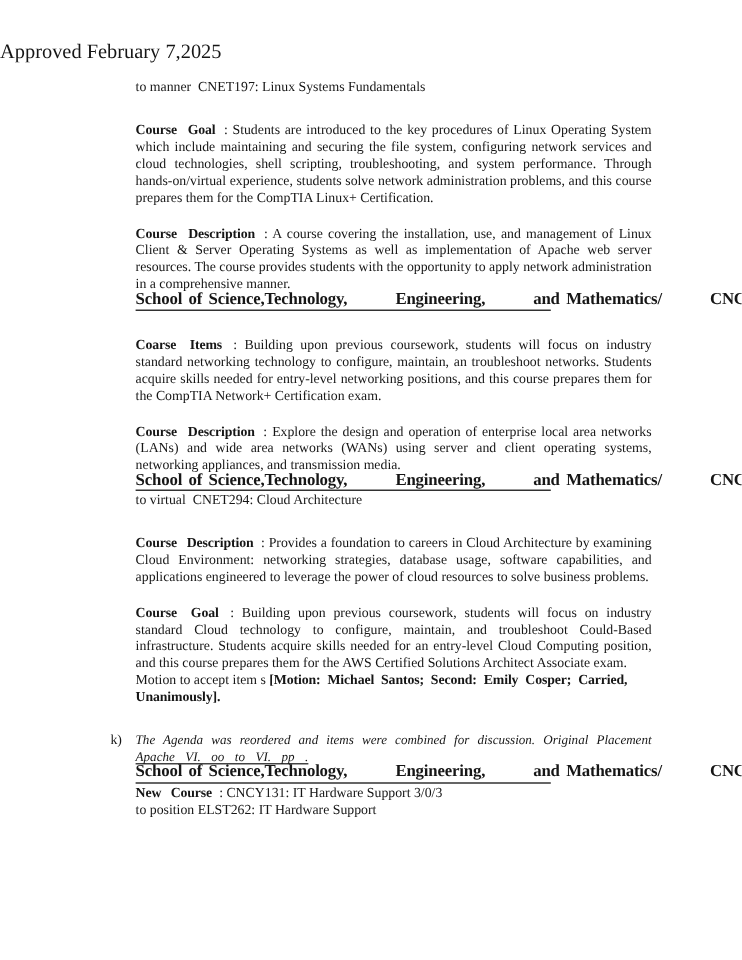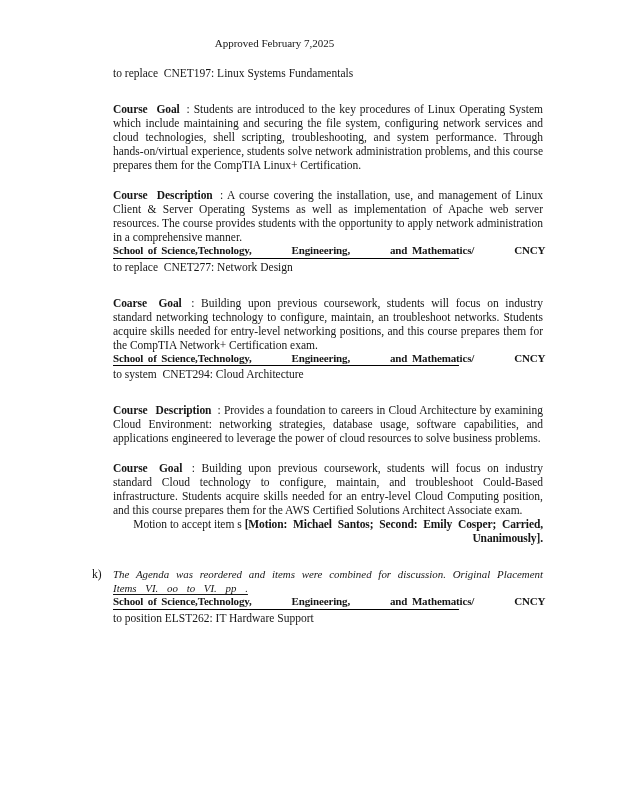--- a/index.html
+++ b/index.html
@@ -4,88 +4,89 @@
 <style>
   html,body{margin:0;padding:0;background:#ffffff;}
   body{
     width:618px;height:800px;overflow:hidden;
     font-family:"Liberation Serif","DejaVu Serif",serif;
     color:#161616;
   }
   .page{position:relative;width:618px;height:800px;background:#fff;}
   .approved{
     position:absolute;top:36px;left:0;width:549px;
-    text-align:center;font-size:11px;line-height:14px;
+    text-align:left;font-size:17px;line-height:14px;
   }
   .doc{
     position:absolute;left:113px;top:66px;width:430px;
     font-size:11.5px;line-height:14px;
   }
   .entry{position:relative;}
   .entry + .entry{margin-top:22px;}
   .line{white-space:pre-wrap;}
   .para{text-align:justify;margin-top:16px;}
   .lead{font-weight:700;word-spacing:5px;padding-right:3px;letter-spacing:-0.1px;}
   .school-row{
     display:flex;justify-content:space-between;align-items:flex-end;
-    width:346px;font-weight:700;font-size:11px;letter-spacing:-0.15px;
+    width:346px;font-weight:700;font-size:14px;letter-spacing:-0.15px;
     border-bottom:1.3px solid #000;padding-bottom:1px;margin-bottom:1px;
     line-height:12.5px;
     gap:40px;
   }
   .school-seg{white-space:pre;word-spacing:2px;}
-  .motion{text-align:right;}
+  .motion{text-align:left;}
   .motion-bold{font-weight:700;word-spacing:3px;letter-spacing:-0.1px;}
   .k-entry{margin-top:24px;}
   .k-label{position:absolute;left:-21px;top:0;font-size:11.5px;}
   .note{font-style:italic;font-size:10.9px;line-height:14px;}
   .note-just{text-align:justify;text-align-last:justify;}
   .note-underline{text-decoration:underline;text-underline-offset:2px;word-spacing:6px;}
 </style>
 </head>
 <body>
 
 <div class="page">
   <div class="approved">Approved February 7,2025</div>
   <div class="doc" id="doc-body">
       <div class="entry">
-        <div class="line">to replace  CNET197: Linux Systems Fundamentals</div>
+        <div class="line">to manner  CNET197: Linux Systems Fundamentals</div>
       </div>
       <div class="entry">
         <div class="para"><span class="lead">Course Goal</span> : Students are introduced to the key procedures of Linux Operating System which include maintaining and securing the file system, configuring network services and cloud technologies, shell scripting, troubleshooting, and system performance. Through hands-on/virtual experience, students solve network administration problems, and this course prepares them for the CompTIA Linux+ Certification.</div>
         <div class="para"><span class="lead">Course Description</span> : A course covering the installation, use, and management of Linux Client &amp; Server Operating Systems as well as implementation of Apache web server resources. The course provides students with the opportunity to apply network administration in a comprehensive manner.</div>
         <div class="school-row">
           <span class="school-seg">School of Science,Technology,</span>
           <span class="school-seg">Engineering,</span>
           <span class="school-seg">and Mathematics/</span>
           <span class="school-seg">CNCY</span>
         </div>
-        <div class="line">to replace  CNET277: Network Design</div>
       </div>
       <div class="entry">
-        <div class="para"><span class="lead">Coarse Goal</span> : Building upon previous coursework, students will focus on industry standard networking technology to configure, maintain, an troubleshoot networks. Students acquire skills needed for entry-level networking positions, and this course prepares them for the CompTIA Network+ Certification exam.</div>
+        <div class="para"><span class="lead">Coarse Items</span> : Building upon previous coursework, students will focus on industry standard networking technology to configure, maintain, an troubleshoot networks. Students acquire skills needed for entry-level networking positions, and this course prepares them for the CompTIA Network+ Certification exam.</div>
+        <div class="para"><span class="lead">Course Description</span> : Explore the design and operation of enterprise local area networks (LANs) and wide area networks (WANs) using server and client operating systems, networking appliances, and transmission media.</div>
         <div class="school-row">
           <span class="school-seg">School of Science,Technology,</span>
           <span class="school-seg">Engineering,</span>
           <span class="school-seg">and Mathematics/</span>
           <span class="school-seg">CNCY</span>
         </div>
-        <div class="line">to system  CNET294: Cloud Architecture</div>
+        <div class="line">to virtual  CNET294: Cloud Architecture</div>
       </div>
       <div class="entry">
         <div class="para"><span class="lead">Course Description</span> : Provides a foundation to careers in Cloud Architecture by examining Cloud Environment: networking strategies, database usage, software capabilities, and applications engineered to leverage the power of cloud resources to solve business problems.</div>
         <div class="para"><span class="lead">Course Goal</span> : Building upon previous coursework, students will focus on industry standard Cloud technology to configure, maintain, and troubleshoot Could-Based infrastructure. Students acquire skills needed for an entry-level Cloud Computing position, and this course prepares them for the AWS Certified Solutions Architect Associate exam.</div>
         <div class="motion">Motion to accept item s <span class="motion-bold">[Motion: Michael Santos; Second: Emily Cosper; Carried, Unanimously].</span></div>
       </div>
       <div class="entry k-entry">
         <span class="k-label">k)</span>
         <div class="note note-just">The Agenda was reordered and items were combined for discussion. Original Placement</div>
-        <div class="note"><span class="note-underline">Items VI. oo to VI. pp .</span></div>
+        <div class="note"><span class="note-underline">Apache VI. oo to VI. pp .</span></div>
         <div class="school-row">
           <span class="school-seg">School of Science,Technology,</span>
           <span class="school-seg">Engineering,</span>
           <span class="school-seg">and Mathematics/</span>
           <span class="school-seg">CNCY</span>
         </div>
+        <div class="line"><span class="lead">New Course</span> : CNCY131: IT Hardware Support 3/0/3</div>
         <div class="line">to position ELST262: IT Hardware Support</div>
       </div>
     </div>
 </div>
 
 </body></html>

